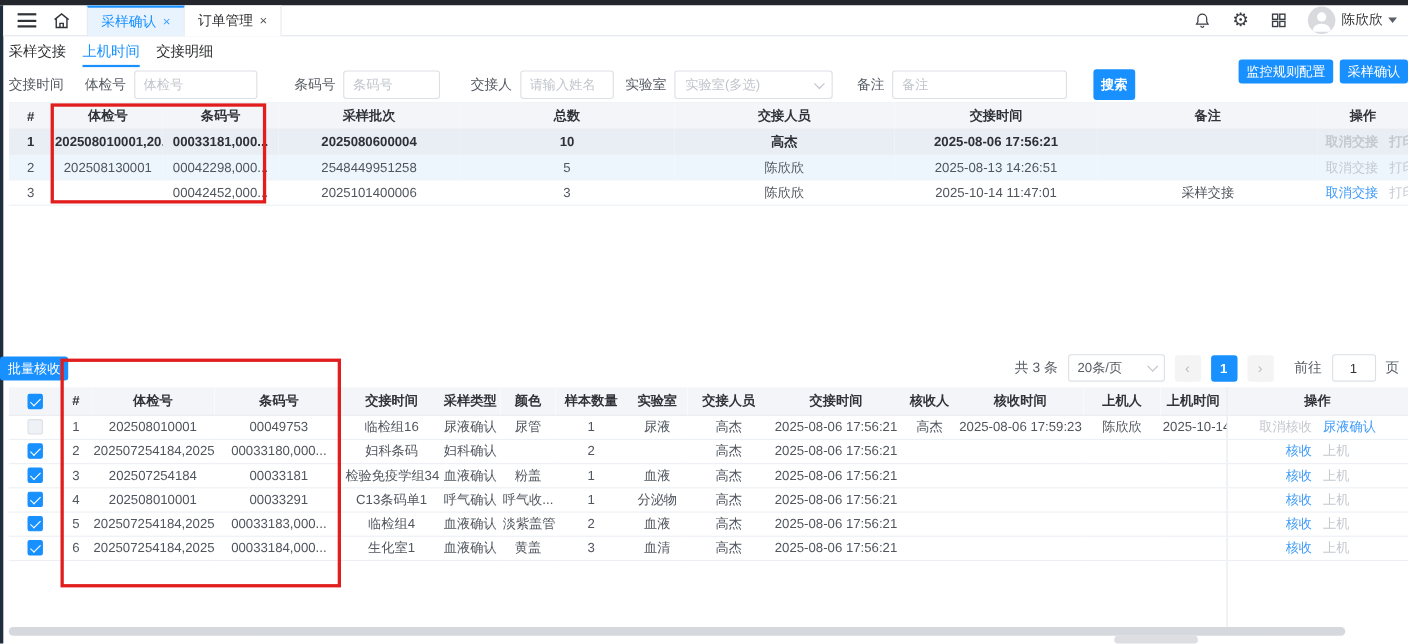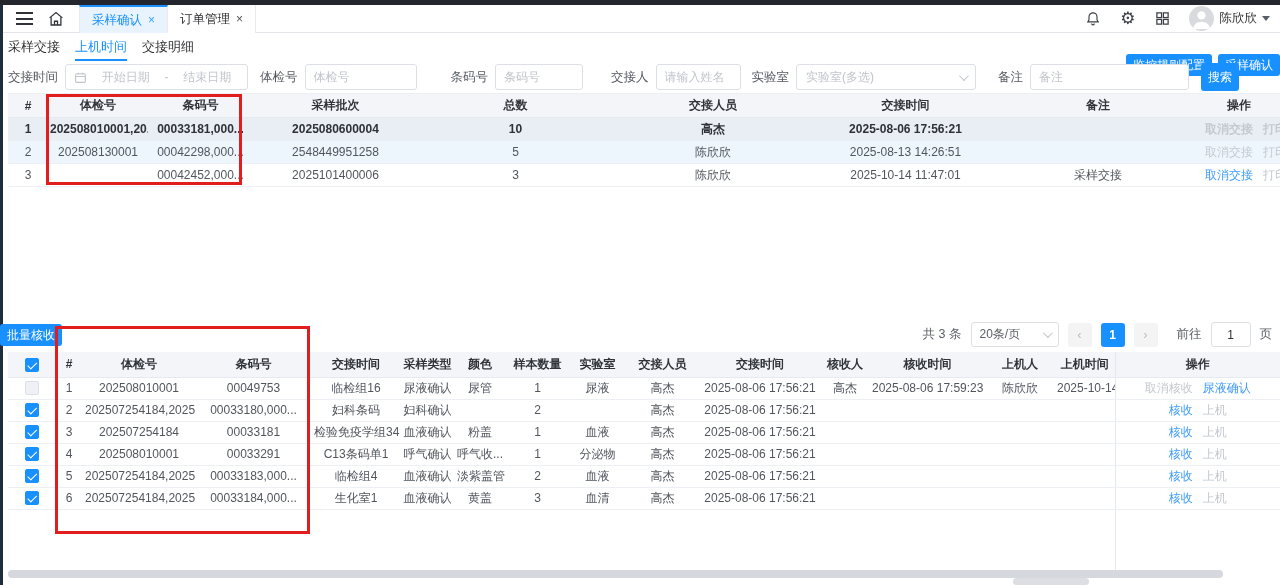--- a/index.html
+++ b/index.html
@@ -34,21 +34,21 @@
   .btn-blue{background:#1890ff;color:#fff;font-size:12px;border:none;border-radius:3px;
     padding:4px 7px;line-height:14px;cursor:pointer;white-space:nowrap;}
   
   #filter-row{left:8px;top:64px;height:26px;display:flex;align-items:center;font-size:12.5px;color:#565b63;}
   .f-label{margin-right:7px;white-space:nowrap;}
   .f-input{height:26px;border:1px solid #dcdfe6;border-radius:3px;background:#fff;
     font-size:12px;color:#333;padding:0 8px;font-family:inherit;}
   .f-input::placeholder{color:#c0c4cc;}
   .date-box{width:183px;height:26px;border:1px solid #dcdfe6;border-radius:3px;display:flex;
     align-items:center;padding:0 8px;gap:7px;color:#c0c4cc;font-size:12px;background:#fff;}
-  .sel-box{width:180px;height:26px;border:1px solid #dcdfe6;border-radius:3px;display:flex;
+  .sel-box{width:144px;height:26px;border:1px solid #dcdfe6;border-radius:3px;display:flex;
     align-items:center;padding:0 9px;color:#c0c4cc;font-size:12px;background:#fff;cursor:pointer;}
   .chev{width:7px;height:7px;border-right:1.4px solid #c0c4cc;border-bottom:1.4px solid #c0c4cc;
     transform:rotate(45deg) translateY(-2px);margin-left:auto;}
   
   .tbl{border-collapse:collapse;table-layout:fixed;width:1272px;font-size:12px;color:#51565e;background:#fff;}
   .tbl th{height:24px;background:#f4f5f8;font-weight:bold;color:#30343a;border-bottom:1px solid #e6e9ef;
     padding:0 2px;overflow:hidden;white-space:nowrap;text-align:center;}
   .tbl td{height:23px;border-bottom:1px solid #eceff4;text-align:center;padding:0 2px;overflow:hidden;white-space:nowrap;}
   #tbl-top{left:8px;top:93px;}
   #tbl-top thead th{border-top:1px solid #eceff4;}
@@ -144,43 +144,34 @@
   <span class="nav-item active">上机时间</span>
   <span class="nav-item">交接明细</span>
 </div>
 <div id="top-actions" class="abs">
   <button class="btn-blue">监控规则配置</button>
   <button class="btn-blue">采样确认</button>
 </div>
 
 <div id="filter-row" class="abs">
   <span class="f-label">交接时间</span>
-  <div class="date-box">
-    <svg width="13" height="13" viewBox="0 0 24 24" fill="none" stroke="#c0c4cc" stroke-width="2">
-      <rect x="3" y="5" width="18" height="16" rx="2"></rect>
-        <path d="M3 10h18M8 3v4M16 3v4"></path>
-    </svg>
-    <span style="flex:1;text-align:center;">开始日期</span>
-    <span>-</span>
-    <span style="flex:1;text-align:center;">结束日期</span>
-  </div>
   <span class="f-label" style="margin-left:12px;">体检号</span>
   <input class="f-input" style="width: 112px;" placeholder="体检号">
   <span class="f-label" style="margin-left:34px;">条码号</span>
   <input class="f-input" style="width: 88px;" placeholder="条码号">
   <span class="f-label" style="margin-left:28px;">交接人</span>
   <input class="f-input" style="width: 85px;" placeholder="请输入姓名">
   <span class="f-label" style="margin-left:11px;">实验室</span>
   <div class="sel-box">
     <span>实验室(多选)</span>
     <span class="chev"></span>
   </div>
   <span class="f-label" style="margin-left:22px;">备注</span>
   <input class="f-input" style="width: 159px;" placeholder="备注">
-  <button class="btn-blue" style="margin-left:12px;height:28px;">搜索</button>
+  <button class="btn-blue" style="margin-left:24px;height:28px;font-weight:bold;">搜索</button>
 </div>
 
 <table id="tbl-top" class="tbl abs">
   <colgroup id="cg-top">
       <col style="width: 40px;">
       <col style="width: 100px;">
       <col style="width: 105px;">
       <col style="width: 165px;">
       <col style="width: 195px;">
       <col style="width: 200px;">

